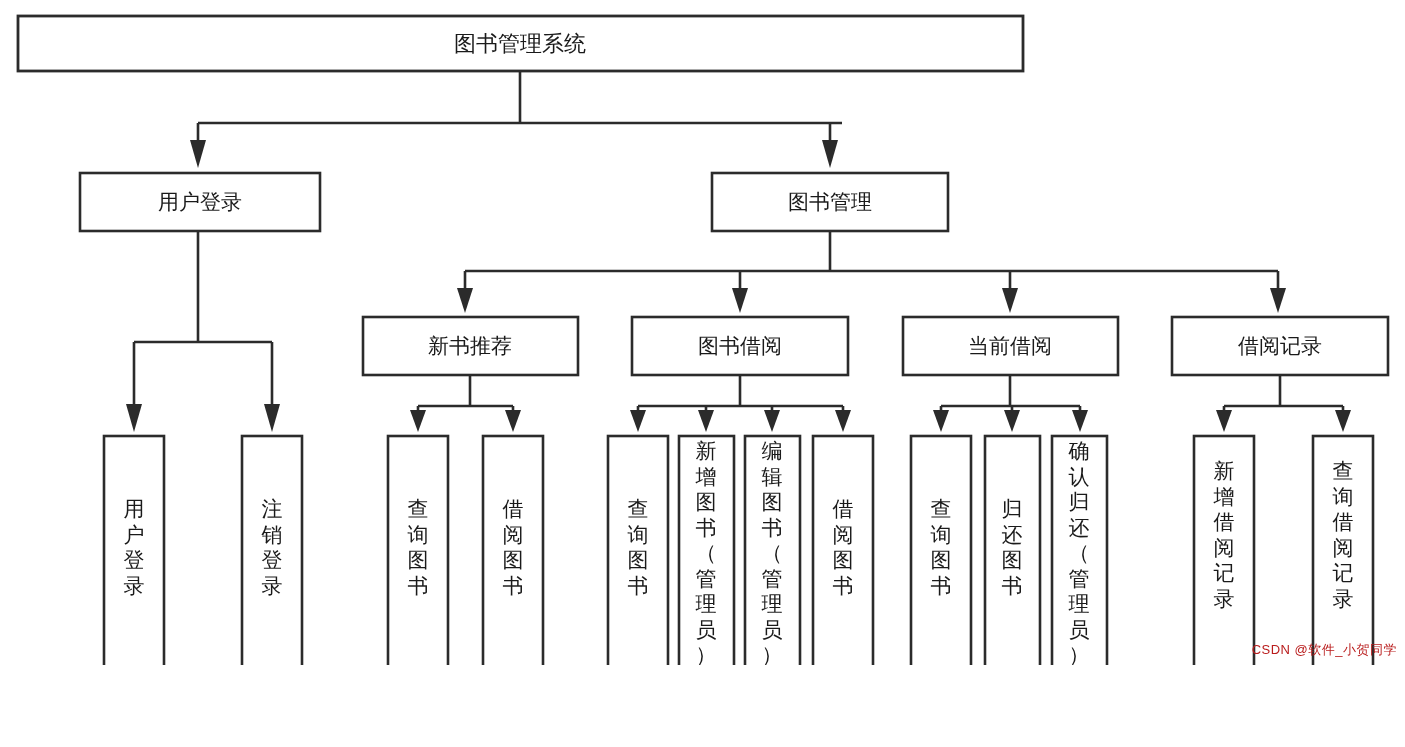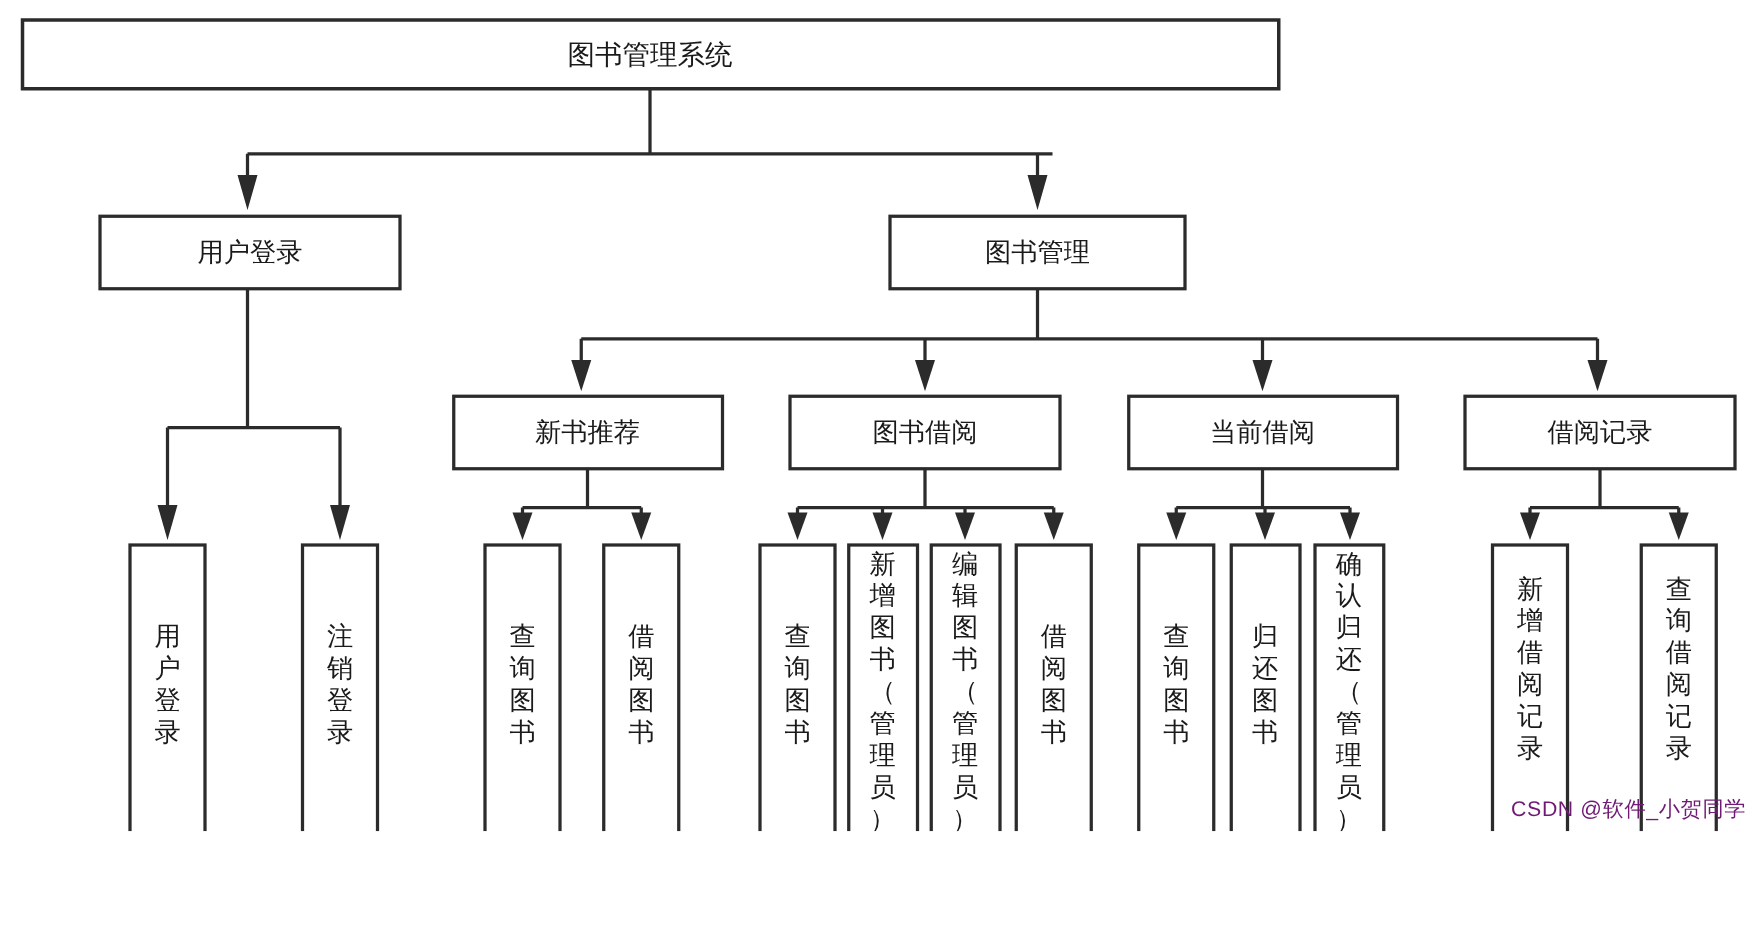--- a/index.html
+++ b/index.html
@@ -56,22 +56,22 @@
     fill: #1a1a1a;
     font-family: "Liberation Sans", "DejaVu Sans", sans-serif;
     font-size: 21px;
     text-anchor: middle;
   }
   .watermark {
     position: absolute;
     right: 8px;
     bottom: 6px;
     font-family: "Liberation Sans", "DejaVu Sans", sans-serif;
-    font-size: 17px;
-    color: #701a75;
+    font-size: 13px;
+    color: #b91c1c;
     white-space: nowrap;
     letter-spacing: 0.5px;
   }
 </style>
 </head>
 <body>
 
 <div id="stage">
 
   <svg class="diagram" viewBox="0 0 1405 747">

